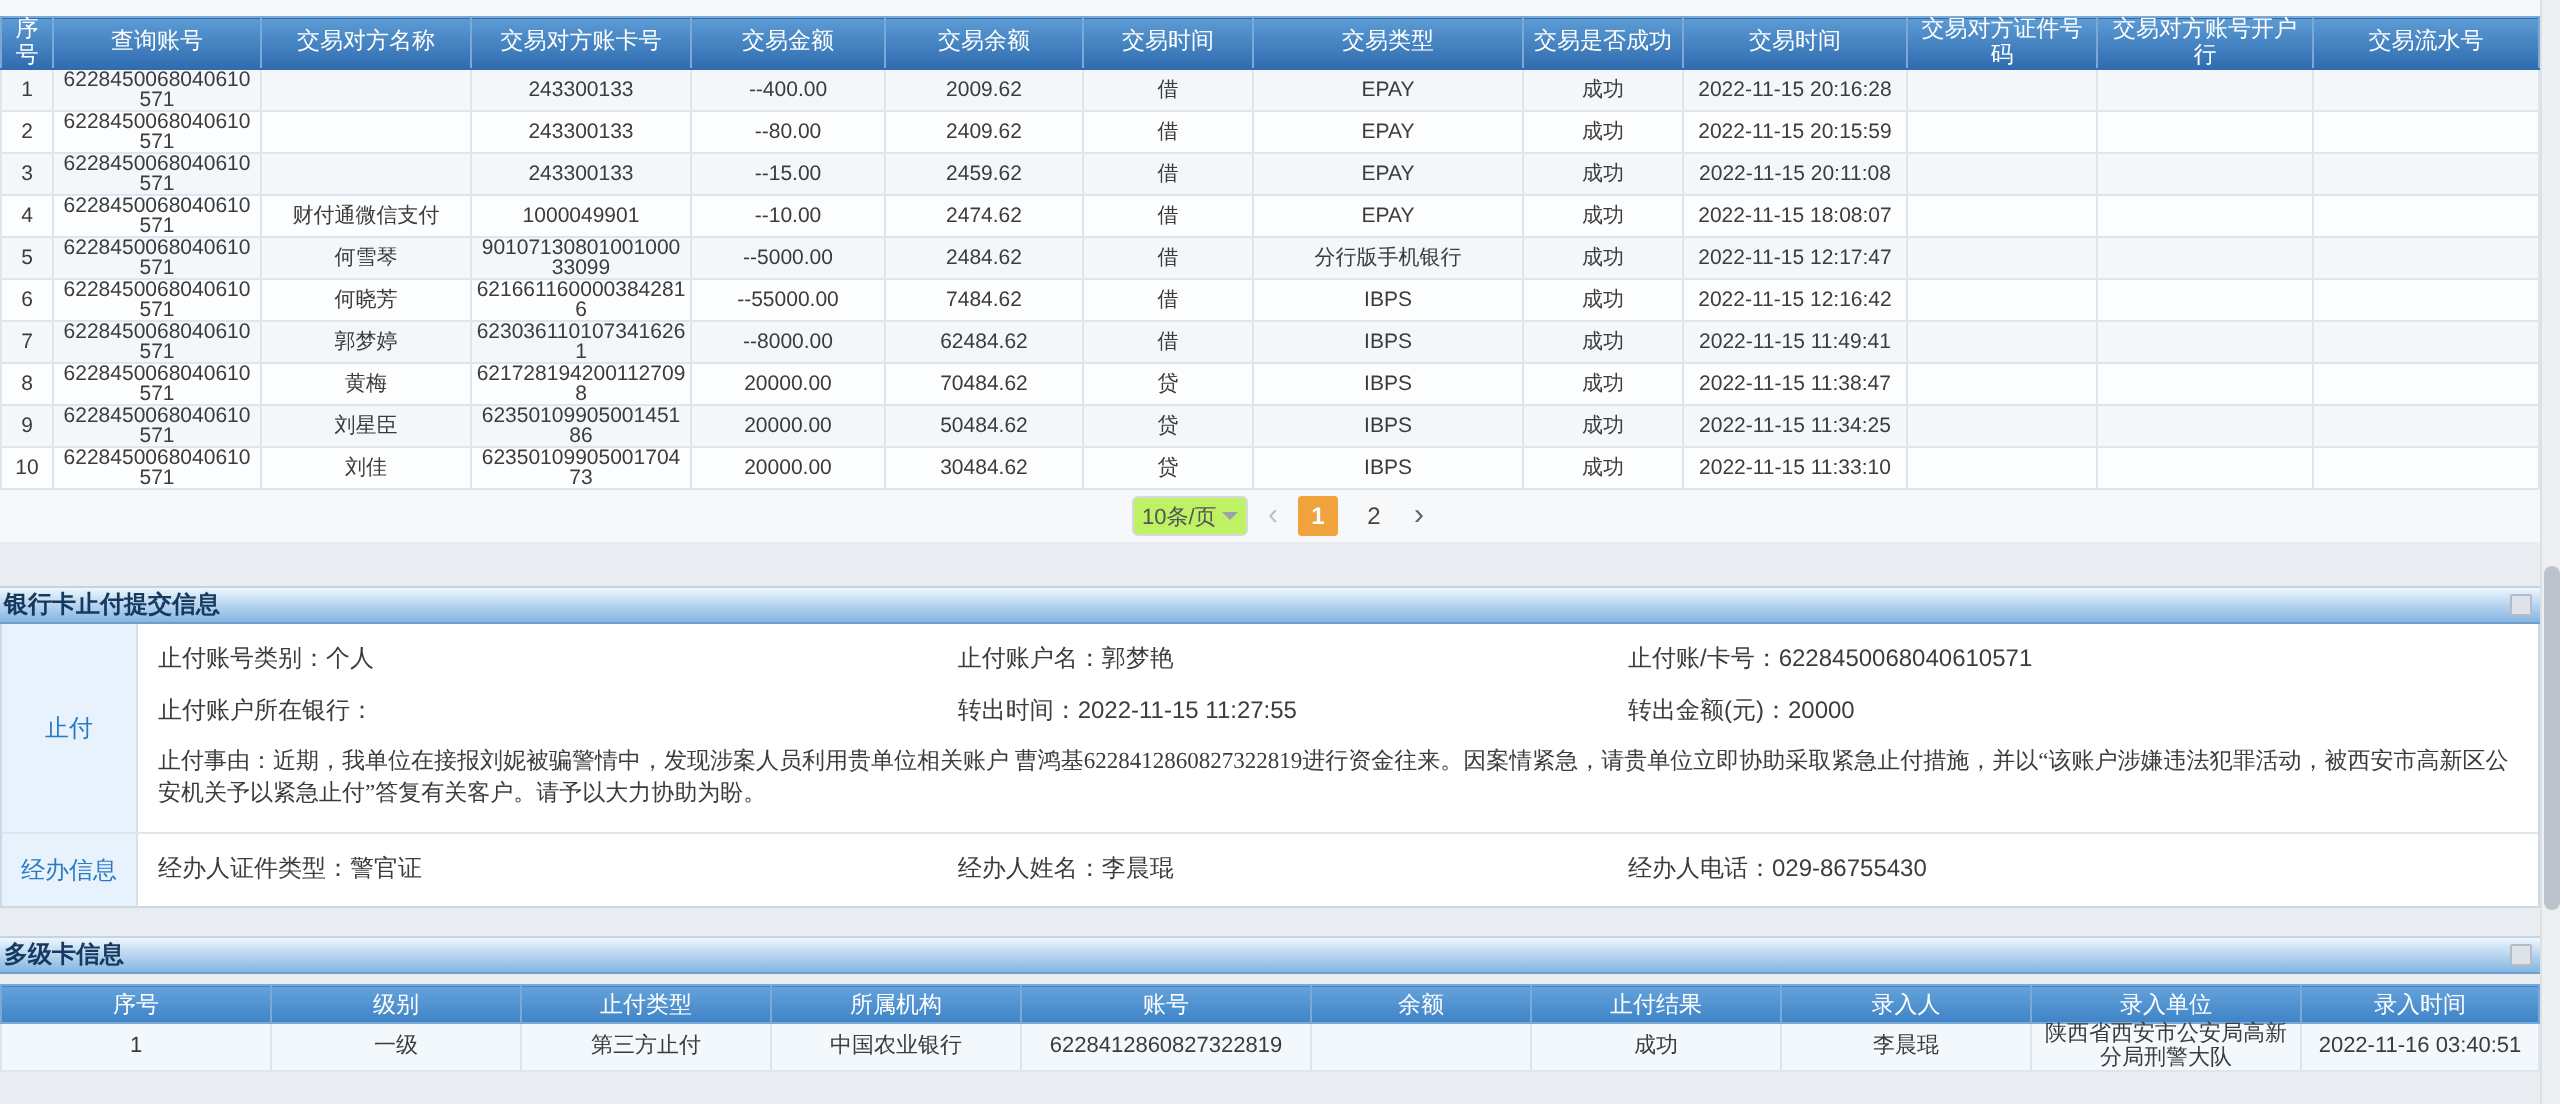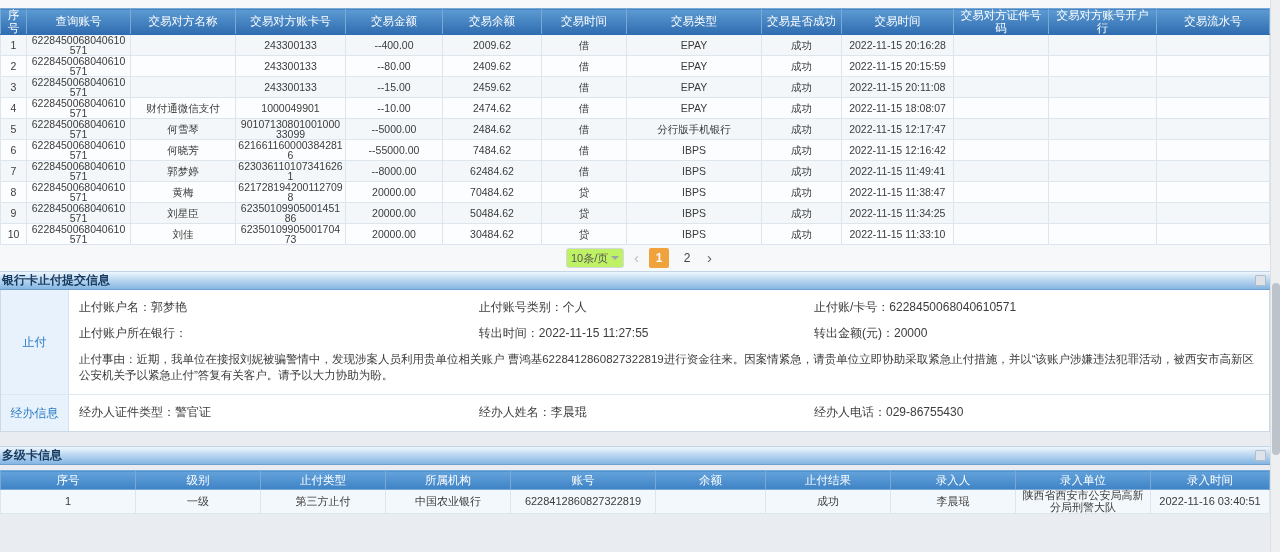--- a/index.html
+++ b/index.html
@@ -51,21 +51,21 @@
   .pg-btn { cursor:pointer; font-size:15px; line-height:18px; padding:0 2px; }
   .pg-btn.prev { color:#b9bfc6; }
   .pg-btn.next { color:#5a6470; }
   .page-num {
     min-width:20px; height:20px; line-height:20px; text-align:center;
     border-radius:2px; cursor:pointer; color:#444; font-size:12px;
   }
   .page-num.active { background:var(--accent-orange); color:#fff; font-weight:bold; }
 
   
-  .section { }
+  .section { margin-top:22px; }
   .section-bar {
     height:19px; background:linear-gradient(#eef6fd 0%, #bcd8f0 45%, #85b5e2 100%);
     border-top:1px solid #c3d4e4; border-bottom:1px solid #6f9fcc;
     display:flex; align-items:center; padding:0 14px 0 2px;
     font-size:12px; font-weight:bold; color:var(--section-title);
   }
   .bar-icon {
     margin-left:auto; width:11px; height:11px; background:#dde3e9;
     border:1px solid #b4bdc7; border-radius:1px; cursor:pointer;
   }
@@ -78,21 +78,21 @@
     width:68px; background:#e7f2fc; color:var(--label-blue); font-size:12px;
     display:flex; align-items:center; justify-content:center;
     border-right:1px solid #d5e2ee; flex-shrink:0;
   }
   .panel-content { flex:1; padding:4px 14px 4px 10px; }
   .field-grid {
     display:grid; grid-template-columns:34% 28.5% 37.5%;
     row-gap:9px; padding:5px 0 6px; font-size:12px; color:#3c3c3c;
   }
   .field { white-space:nowrap; overflow:hidden; }
-  .reason { font-size:11.5px; color:#3c3c3c; line-height:1.4; padding:3px 0 7px; }
+  .reason { font-size:11.5px; color:#3c3c3c; line-height:1.4; padding:3px 0 7px;font-family:Liberation Serif, serif; }
 
   
   .section.mc { margin-top:14px; }
   .mc-table { margin-top:5px; }
   .mc-table th {
     background:linear-gradient(#63a2db, #3f83c6);
     color:#fff; font-size:11.5px; font-weight:normal;
     border:1px solid #77aad8; height:19px; padding:0 2px;
   }
   .mc-table td {
@@ -325,22 +325,22 @@
   <div class="section">
     <div class="section-bar">
       <span>银行卡止付提交信息</span>
       <span class="bar-icon"></span>
     </div>
     <div class="panel">
       <div class="panel-row">
         <div class="panel-label">止付</div>
         <div class="panel-content">
           <div class="field-grid">
+            <span class="field">止付账号类别：个人</span>
             <span class="field">止付账户名：郭梦艳</span>
-            <span class="field">止付账号类别：个人</span>
             <span class="field">止付账/卡号：6228450068040610571</span>
             <span class="field">止付账户所在银行：</span>
             <span class="field">转出时间：2022-11-15 11:27:55</span>
             <span class="field">转出金额(元)：20000</span>
           </div>
           <div class="reason">止付事由：近期，我单位在接报刘妮被骗警情中，发现涉案人员利用贵单位相关账户 曹鸿基6228412860827322819进行资金往来。因案情紧急，请贵单位立即协助采取紧急止付措施，并以“该账户涉嫌违法犯罪活动，被西安市高新区公安机关予以紧急止付”答复有关客户。请予以大力协助为盼。</div>
         </div>
       </div>
       <div class="panel-row">
         <div class="panel-label">经办信息</div>

